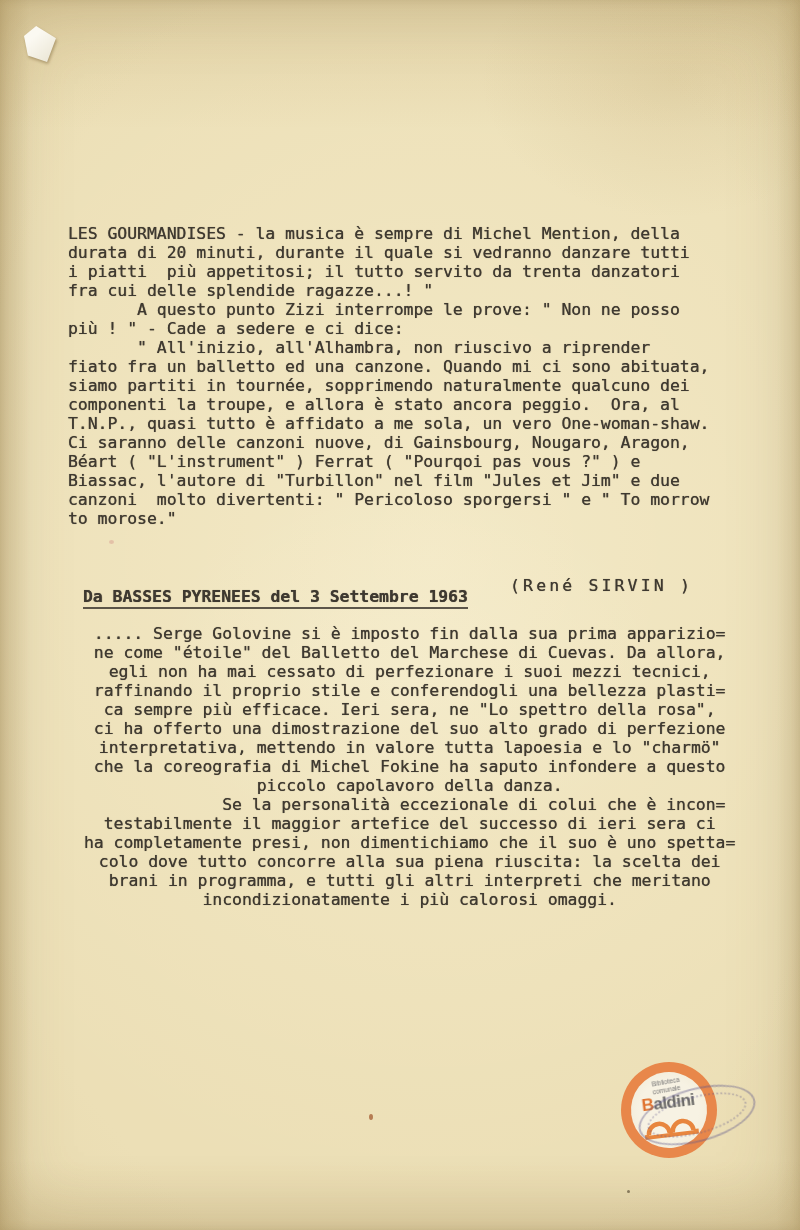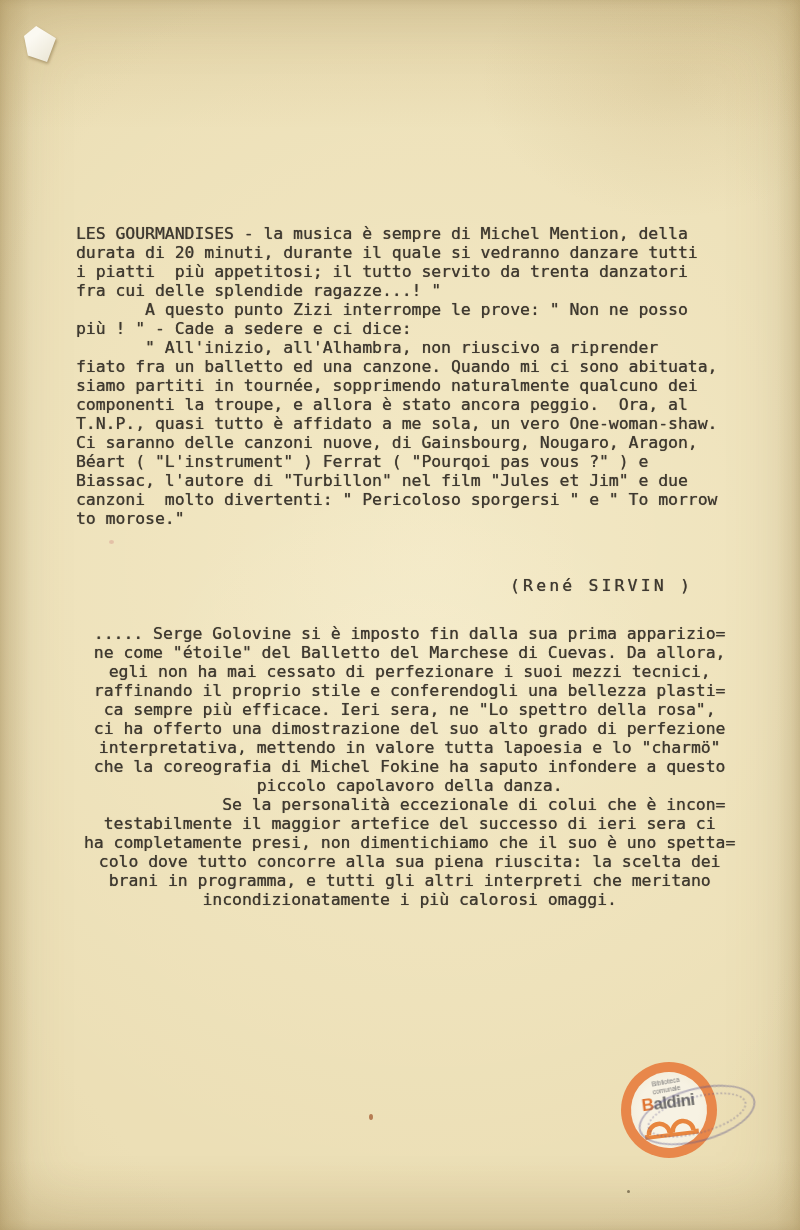--- a/index.html
+++ b/index.html
@@ -29,21 +29,21 @@
   .fold{width:32px;height:36px;background:linear-gradient(140deg,#fbf9f2 30%,#e9e4d2 100%);
     clip-path:polygon(38% 0, 100% 34%, 72% 100%, 12% 82%, 0 28%);}
 
   .typed{
     position:absolute;margin:0;white-space:pre;
     font-family:"DejaVu Sans Mono", monospace;
     font-size:16.4px;line-height:19px;
     color:rgba(58,53,45,0.88);
     text-shadow:0 0 0.7px rgba(70,62,50,0.85), 0.3px 0.3px 0.6px rgba(70,62,50,0.4);
   }
-  .art1{left:76px;top:224px;}
+  .art1{left:68px;top:224px;}
   .signature{left:510px;top:576px;letter-spacing:3.2px;}
   .heading{left:83px;top:587px;font-weight:bold;display:inline-block;
     border-bottom:2px solid rgba(58,53,45,0.82);padding-bottom:1px;}
   .art2{left:84px;top:624px;text-align:center;}
 
   .speck{position:absolute;border-radius:50%;}
   .speck-a{left:369px;top:1114px;width:4px;height:6px;background:rgba(168,100,58,0.8);}
   .speck-b{left:627px;top:1190px;width:3px;height:3px;background:rgba(96,82,58,0.7);}
   .speck-c{left:109px;top:540px;width:5px;height:4px;background:rgba(205,130,125,0.35);}
 
@@ -95,20 +95,21 @@
 componenti la troupe, e allora è stato ancora peggio.  Ora, al
 T.N.P., quasi tutto è affidato a me sola, un vero One-woman-shaw.
 Ci saranno delle canzoni nuove, di Gainsbourg, Nougaro, Aragon,
 Béart ( "L'instrument" ) Ferrat ( "Pourqoi pas vous ?" ) e
 Biassac, l'autore di "Turbillon" nel film "Jules et Jim" e due
 canzoni  molto divertenti: " Pericoloso sporgersi " e " To morrow
 to morose."</pre>
 
   <div class="typed signature">(René SIRVIN )</div>
 
+  <div class="typed heading">Da BASSES PYRENEES del 3 Settembre 1963</div>
 
   <pre class="typed art2">..... Serge Golovine si è imposto fin dalla sua prima apparizio=
 ne come "étoile" del Balletto del Marchese di Cuevas. Da allora,
 egli non ha mai cessato di perfezionare i suoi mezzi tecnici,
 raffinando il proprio stile e conferendogli una bellezza plasti=
 ca sempre più efficace. Ieri sera, ne "Lo spettro della rosa",
 ci ha offerto una dimostrazione del suo alto grado di perfezione
 interpretativa, mettendo in valore tutta lapoesia e lo "charmö"
 che la coreografia di Michel Fokine ha saputo infondere a questo
 piccolo capolavoro della danza.

